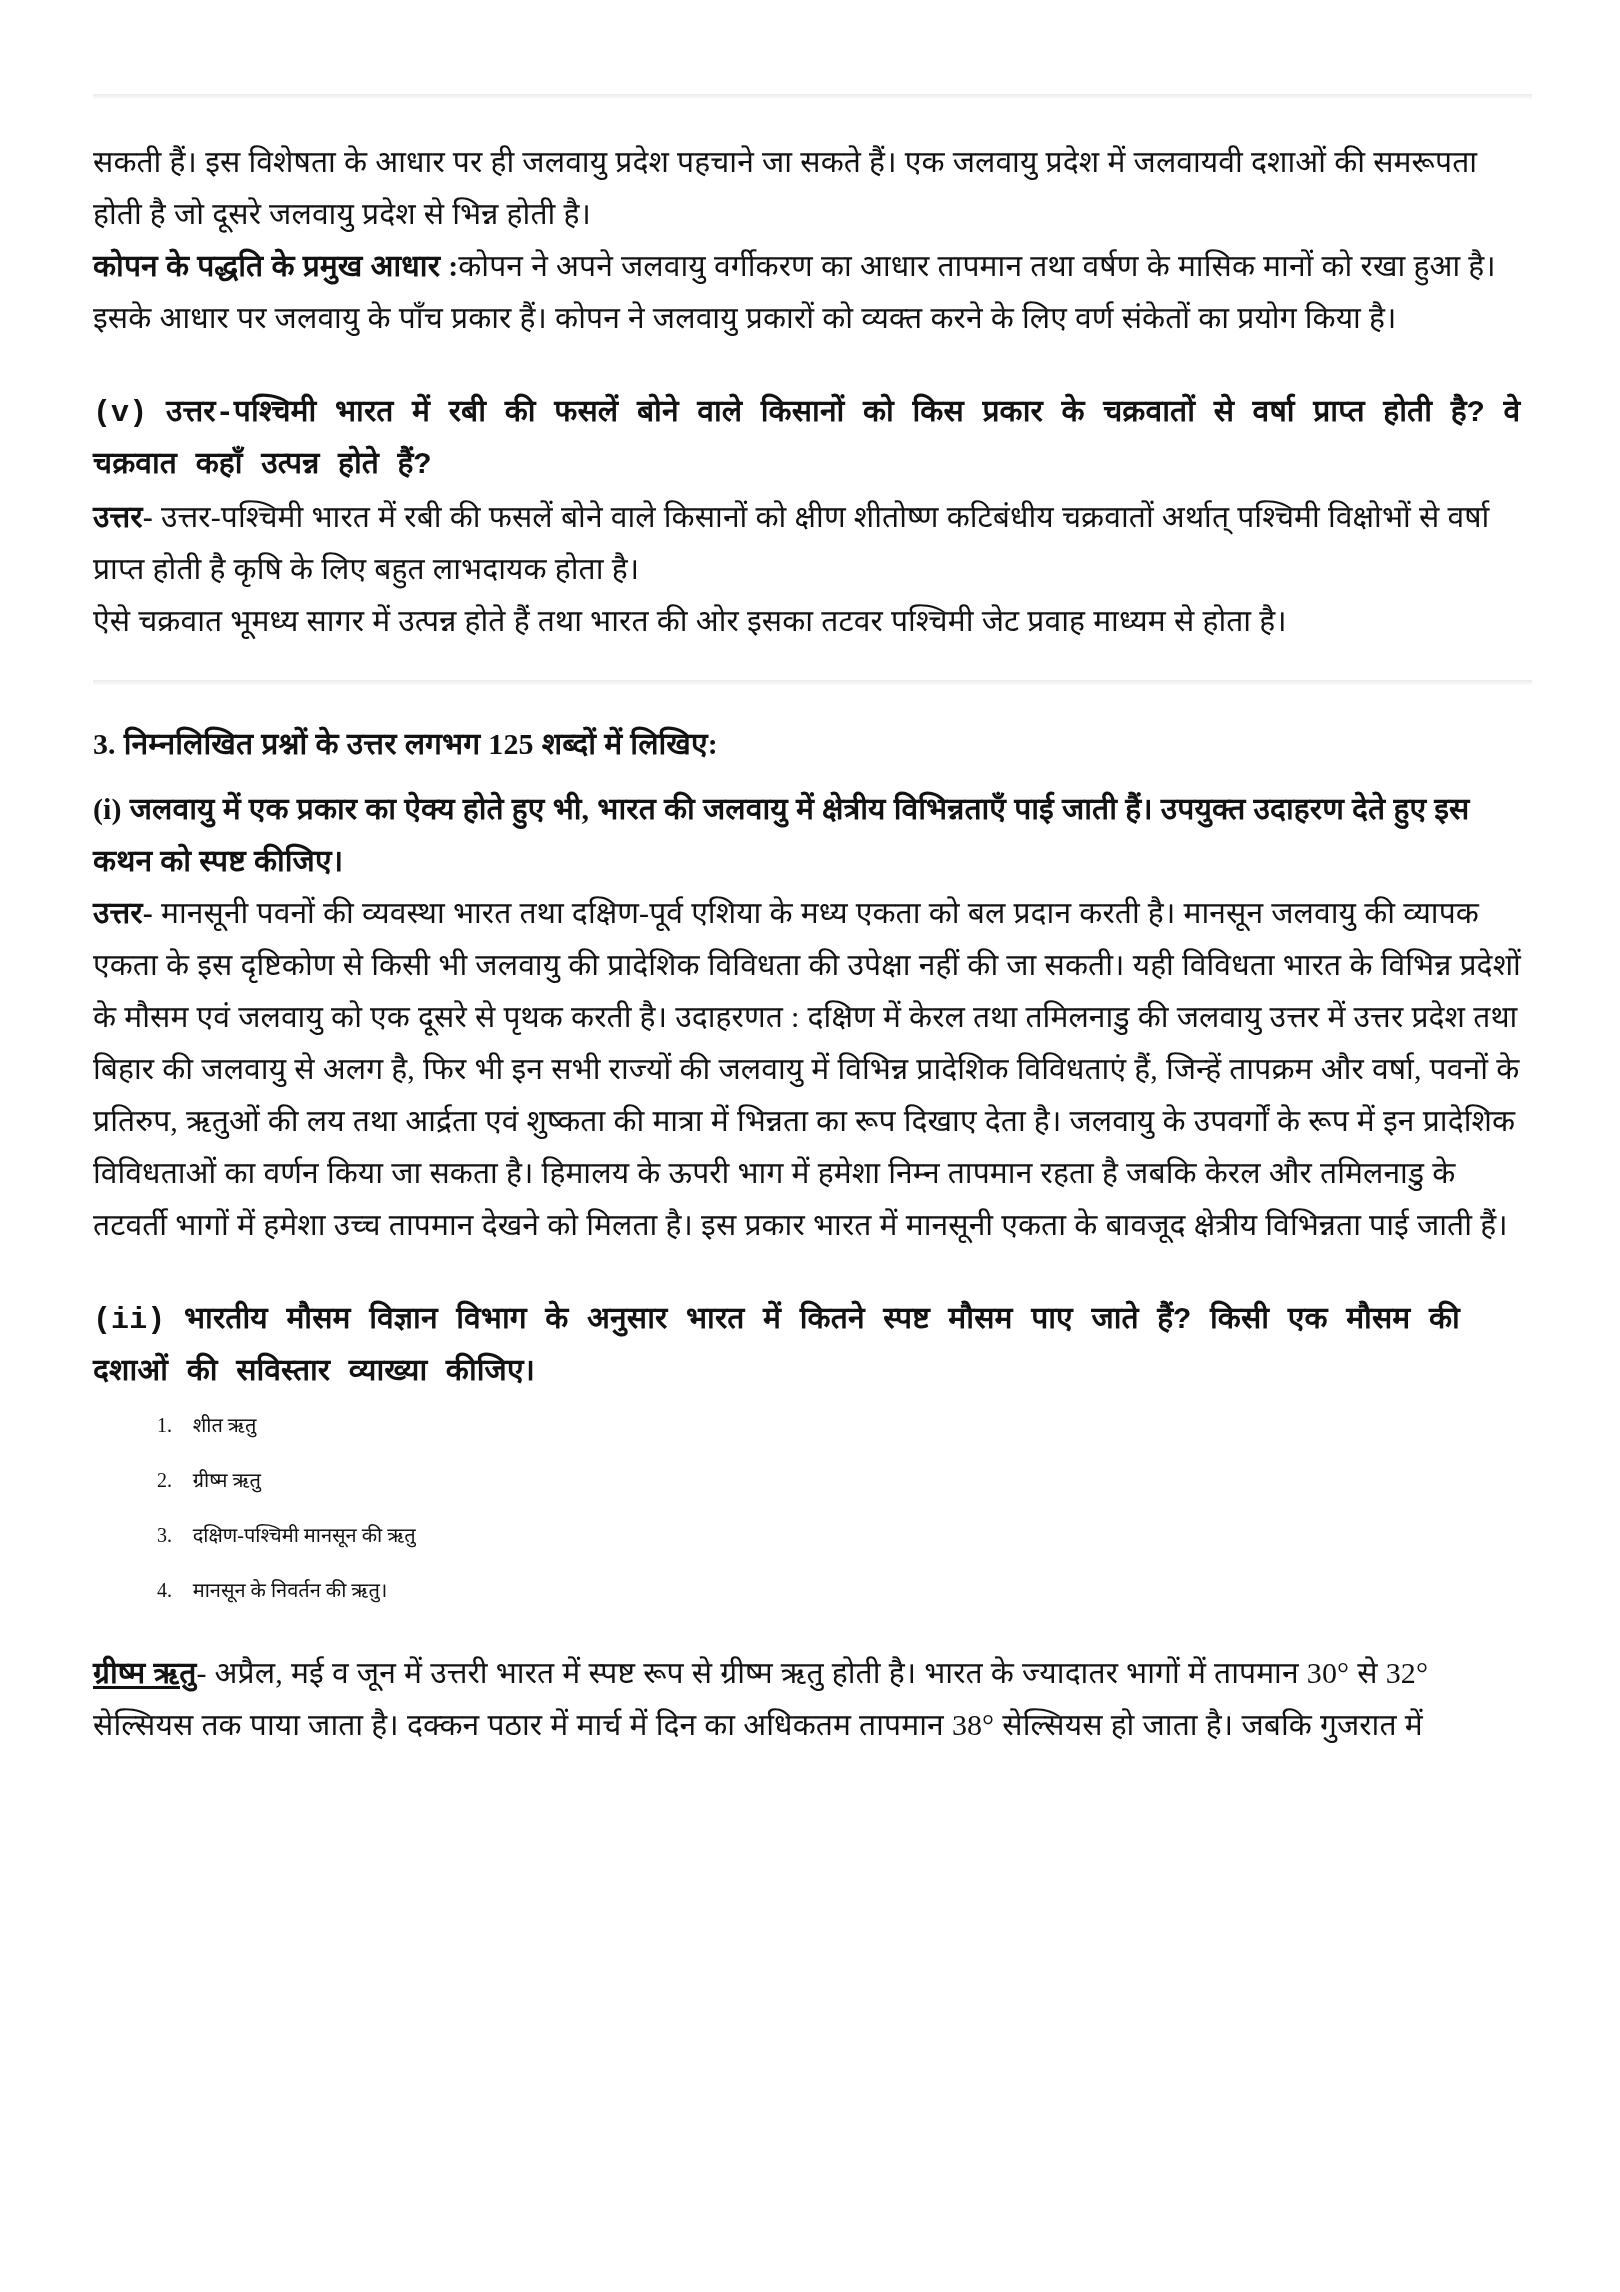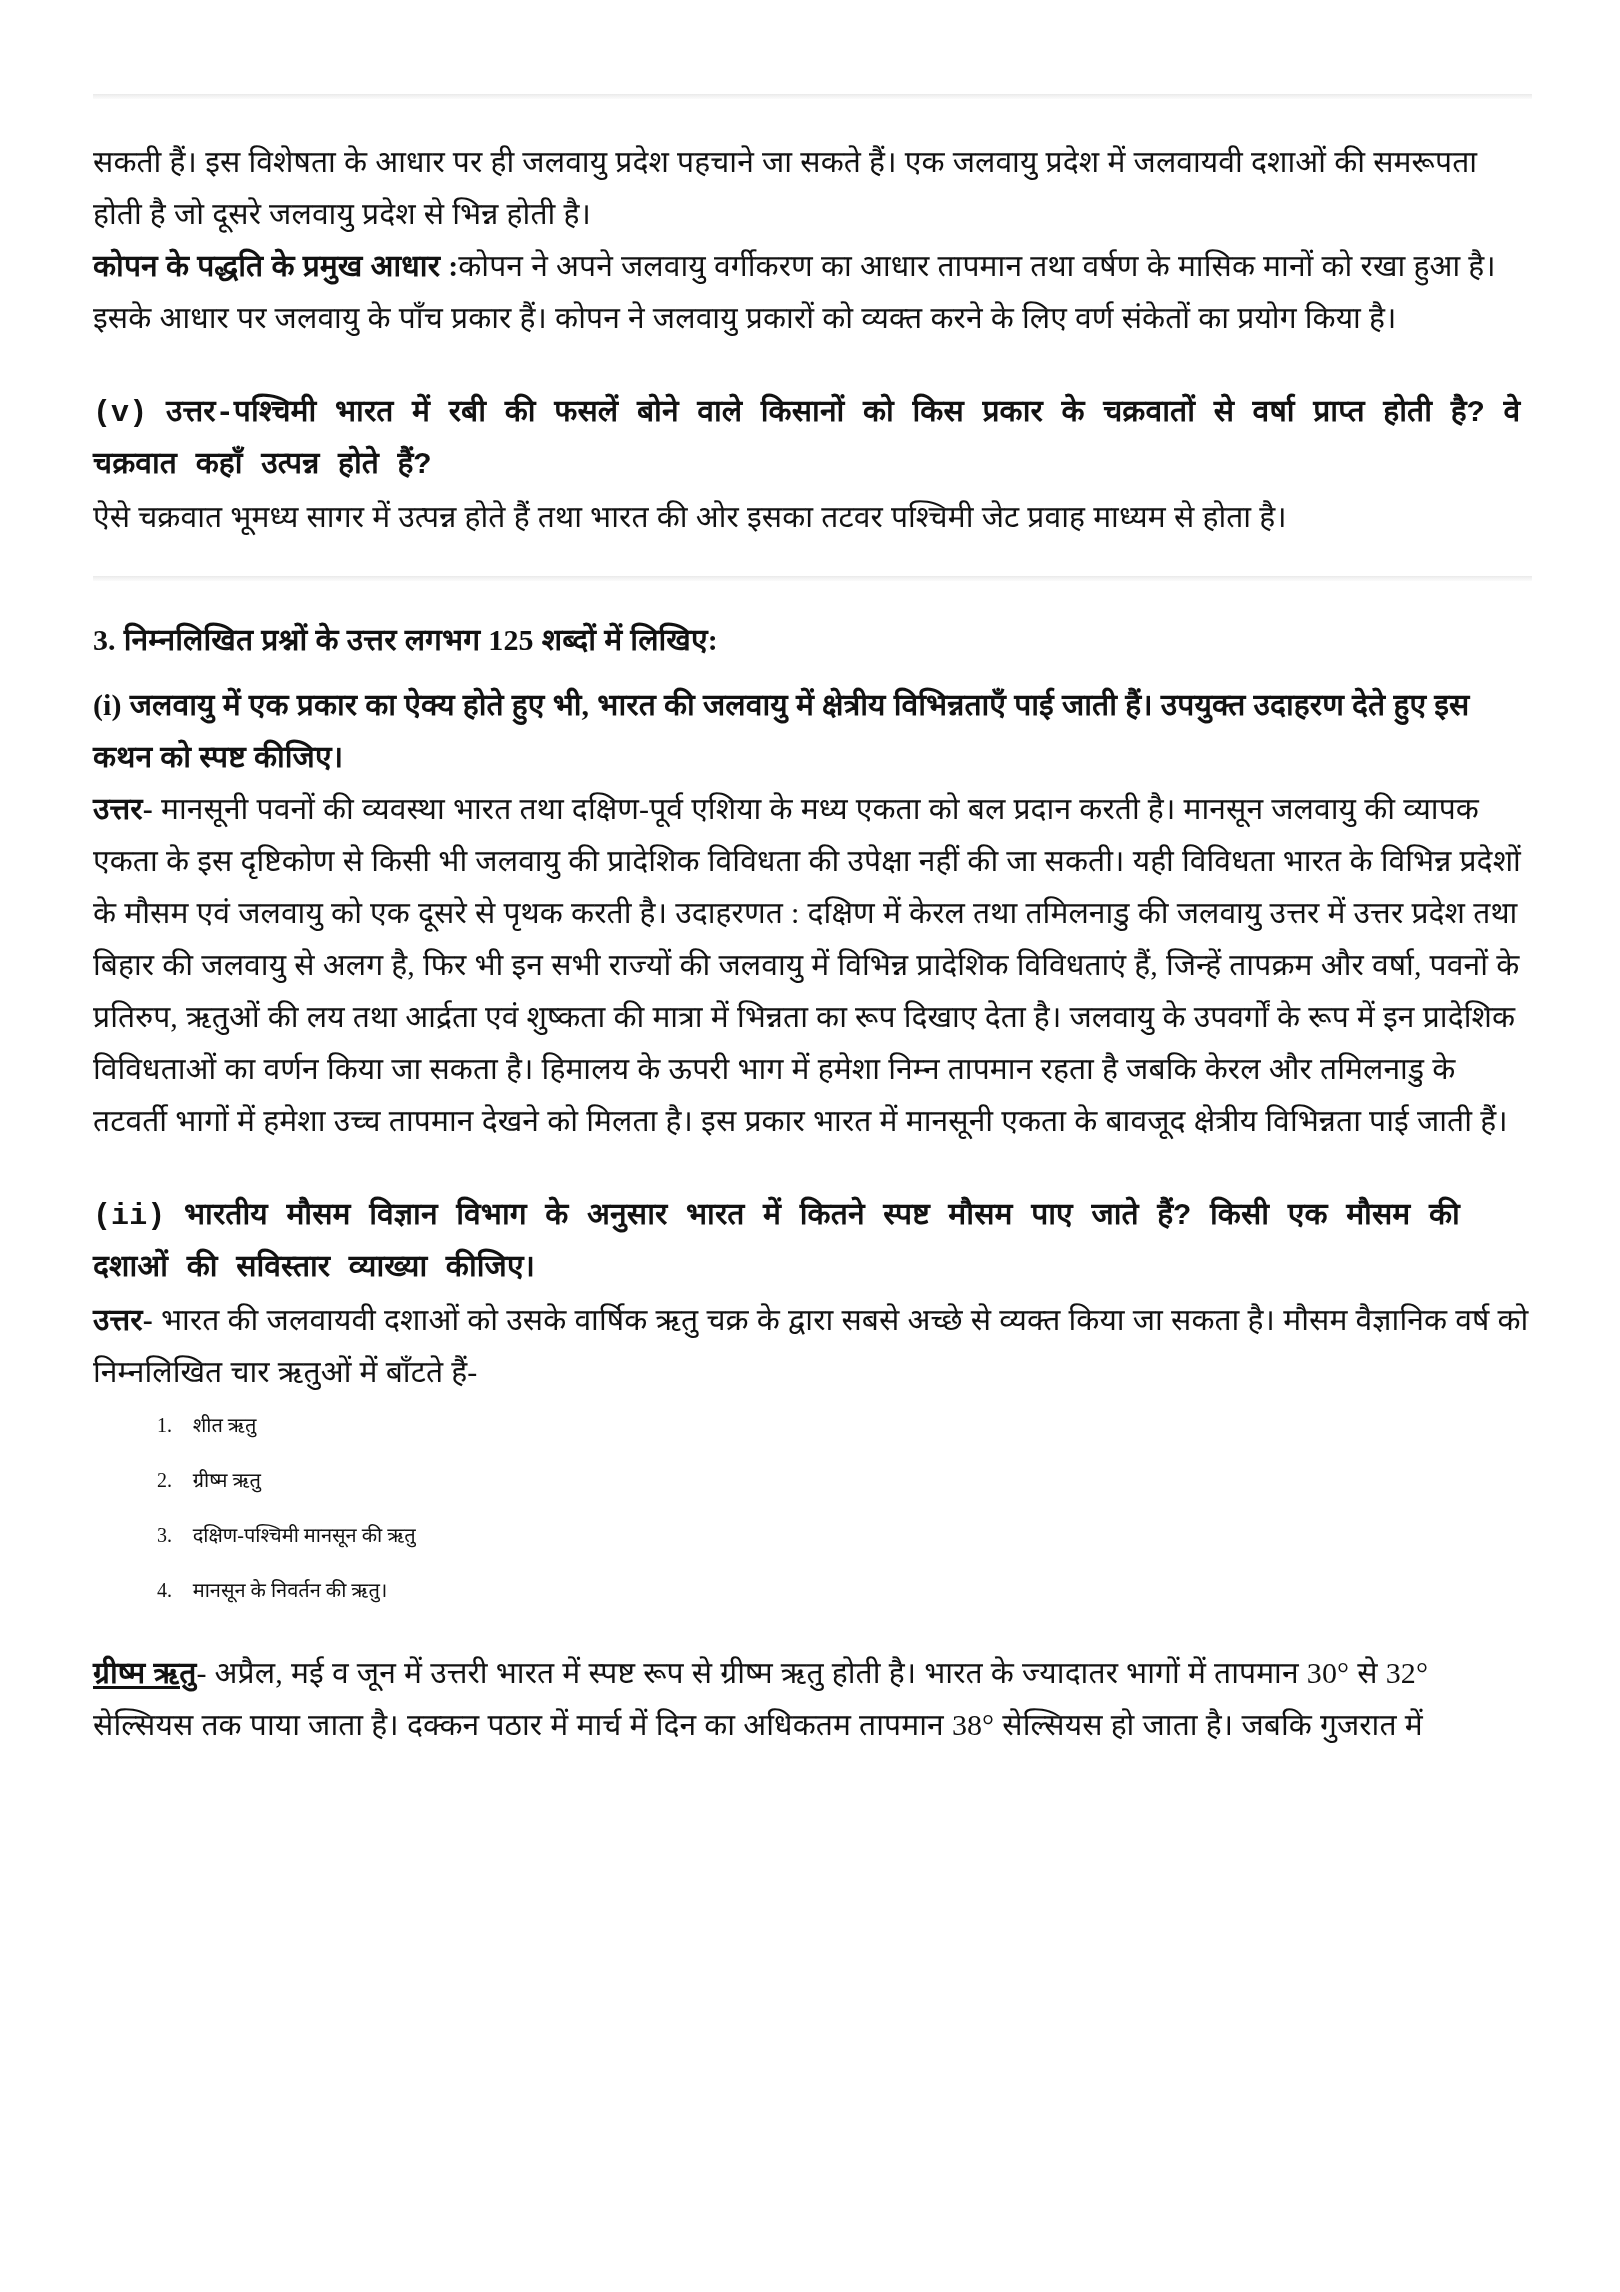--- a/index.html
+++ b/index.html
@@ -89,34 +89,34 @@
   <div class="content">
 
     <hr class="rule top">
 
     <p class="para">सकती हैं। इस विशेषता के आधार पर ही जलवायु प्रदेश पहचाने जा सकते हैं। एक जलवायु प्रदेश में जलवायवी दशाओं की समरूपता होती है जो दूसरे जलवायु प्रदेश से भिन्न होती है।</p>
 
     <p class="para"><span class="b">कोपन के पद्धति के प्रमुख आधार :</span><span>कोपन ने अपने जलवायु वर्गीकरण का आधार तापमान तथा वर्षण के मासिक मानों को रखा हुआ है। इसके आधार पर जलवायु के पाँच प्रकार हैं। कोपन ने जलवायु प्रकारों को व्यक्त करने के लिए वर्ण संकेतों का प्रयोग किया है।</span></p>
 
     <p class="q gap-l">(v) उत्तर-पश्चिमी भारत में रबी की फसलें बोने वाले किसानों को किस प्रकार के चक्रवातों से वर्षा प्राप्त होती है? वे चक्रवात कहाँ उत्पन्न होते हैं?</p>
 
+    <p class="para"><span class="b">उत्तर-</span><span> उत्तर-पश्चिमी भारत में रबी की फसलें बोने वाले किसानों को क्षीण शीतोष्ण कटिबंधीय चक्रवातों अर्थात् पश्चिमी विक्षोभों से वर्षा प्राप्त होती है कृषि के लिए बहुत लाभदायक होता है।</span></p>
 
     <p class="para">ऐसे चक्रवात भूमध्य सागर में उत्पन्न होते हैं तथा भारत की ओर इसका तटवर पश्चिमी जेट प्रवाह माध्यम से होता है।</p>
 
     <hr class="rule mid">
 
     <p class="q">3. निम्नलिखित प्रश्नों के उत्तर लगभग 125 शब्दों में लिखिए:</p>
 
     <p class="q gap-s">(i) जलवायु में एक प्रकार का ऐक्य होते हुए भी, भारत की जलवायु में क्षेत्रीय विभिन्नताएँ पाई जाती हैं। उपयुक्त उदाहरण देते हुए इस कथन को स्पष्ट कीजिए।</p>
 
     <p class="para"><span class="b">उत्तर-</span><span> मानसूनी पवनों की व्यवस्था भारत तथा दक्षिण-पूर्व एशिया के मध्य एकता को बल प्रदान करती है। मानसून जलवायु की व्यापक एकता के इस दृष्टिकोण से किसी भी जलवायु की प्रादेशिक विविधता की उपेक्षा नहीं की जा सकती। यही विविधता भारत के विभिन्न प्रदेशों के मौसम एवं जलवायु को एक दूसरे से पृथक करती है। उदाहरणत : दक्षिण में केरल तथा तमिलनाडु की जलवायु उत्तर में उत्तर प्रदेश तथा बिहार की जलवायु से अलग है, फिर भी इन सभी राज्यों की जलवायु में विभिन्न प्रादेशिक विविधताएं हैं, जिन्हें तापक्रम और वर्षा, पवनों के प्रतिरुप, ऋतुओं की लय तथा आर्द्रता एवं शुष्कता की मात्रा में भिन्नता का रूप दिखाए देता है। जलवायु के उपवर्गों के रूप में इन प्रादेशिक विविधताओं का वर्णन किया जा सकता है। हिमालय के ऊपरी भाग में हमेशा निम्न तापमान रहता है जबकि केरल और तमिलनाडु के तटवर्ती भागों में हमेशा उच्च तापमान देखने को मिलता है। इस प्रकार भारत में मानसूनी एकता के बावजूद क्षेत्रीय विभिन्नता पाई जाती हैं।</span></p>
 
     <p class="q gap-l">(ii) भारतीय मौसम विज्ञान विभाग के अनुसार भारत में कितने स्पष्ट मौसम पाए जाते हैं? किसी एक मौसम की दशाओं की सविस्तार व्याख्या कीजिए।</p>
 
-    <p class="para"><span class="b">उत्तर-</span><span> भारत की जलवायवी दशाओं को उसके वार्षिक ऋतु चक्र के द्वारा सबसे अच्छे से व्यक्त किया जा सकता है। मौसम वैज्ञानिक वर्ष को निम्नलिखित चार ऋतुओं में बाँटते हैं-</span></p>
 
     <ol class="season-list gap-m">
       <li>शीत ऋतु</li>
       <li>ग्रीष्म ऋतु</li>
       <li>दक्षिण-पश्चिमी मानसून की ऋतु</li>
       <li>मानसून के निवर्तन की ऋतु।</li>
     </ol>
 
     <p class="para gap-m"><span class="u-b">ग्रीष्म ऋतु</span><span>- अप्रैल, मई व जून में उत्तरी भारत में स्पष्ट रूप से ग्रीष्म ऋतु होती है। भारत के ज्यादातर भागों में तापमान 30° से 32° सेल्सियस तक पाया जाता है। दक्कन पठार में मार्च में दिन का अधिकतम तापमान 38° सेल्सियस हो जाता है। जबकि गुजरात में</span></p>
 

